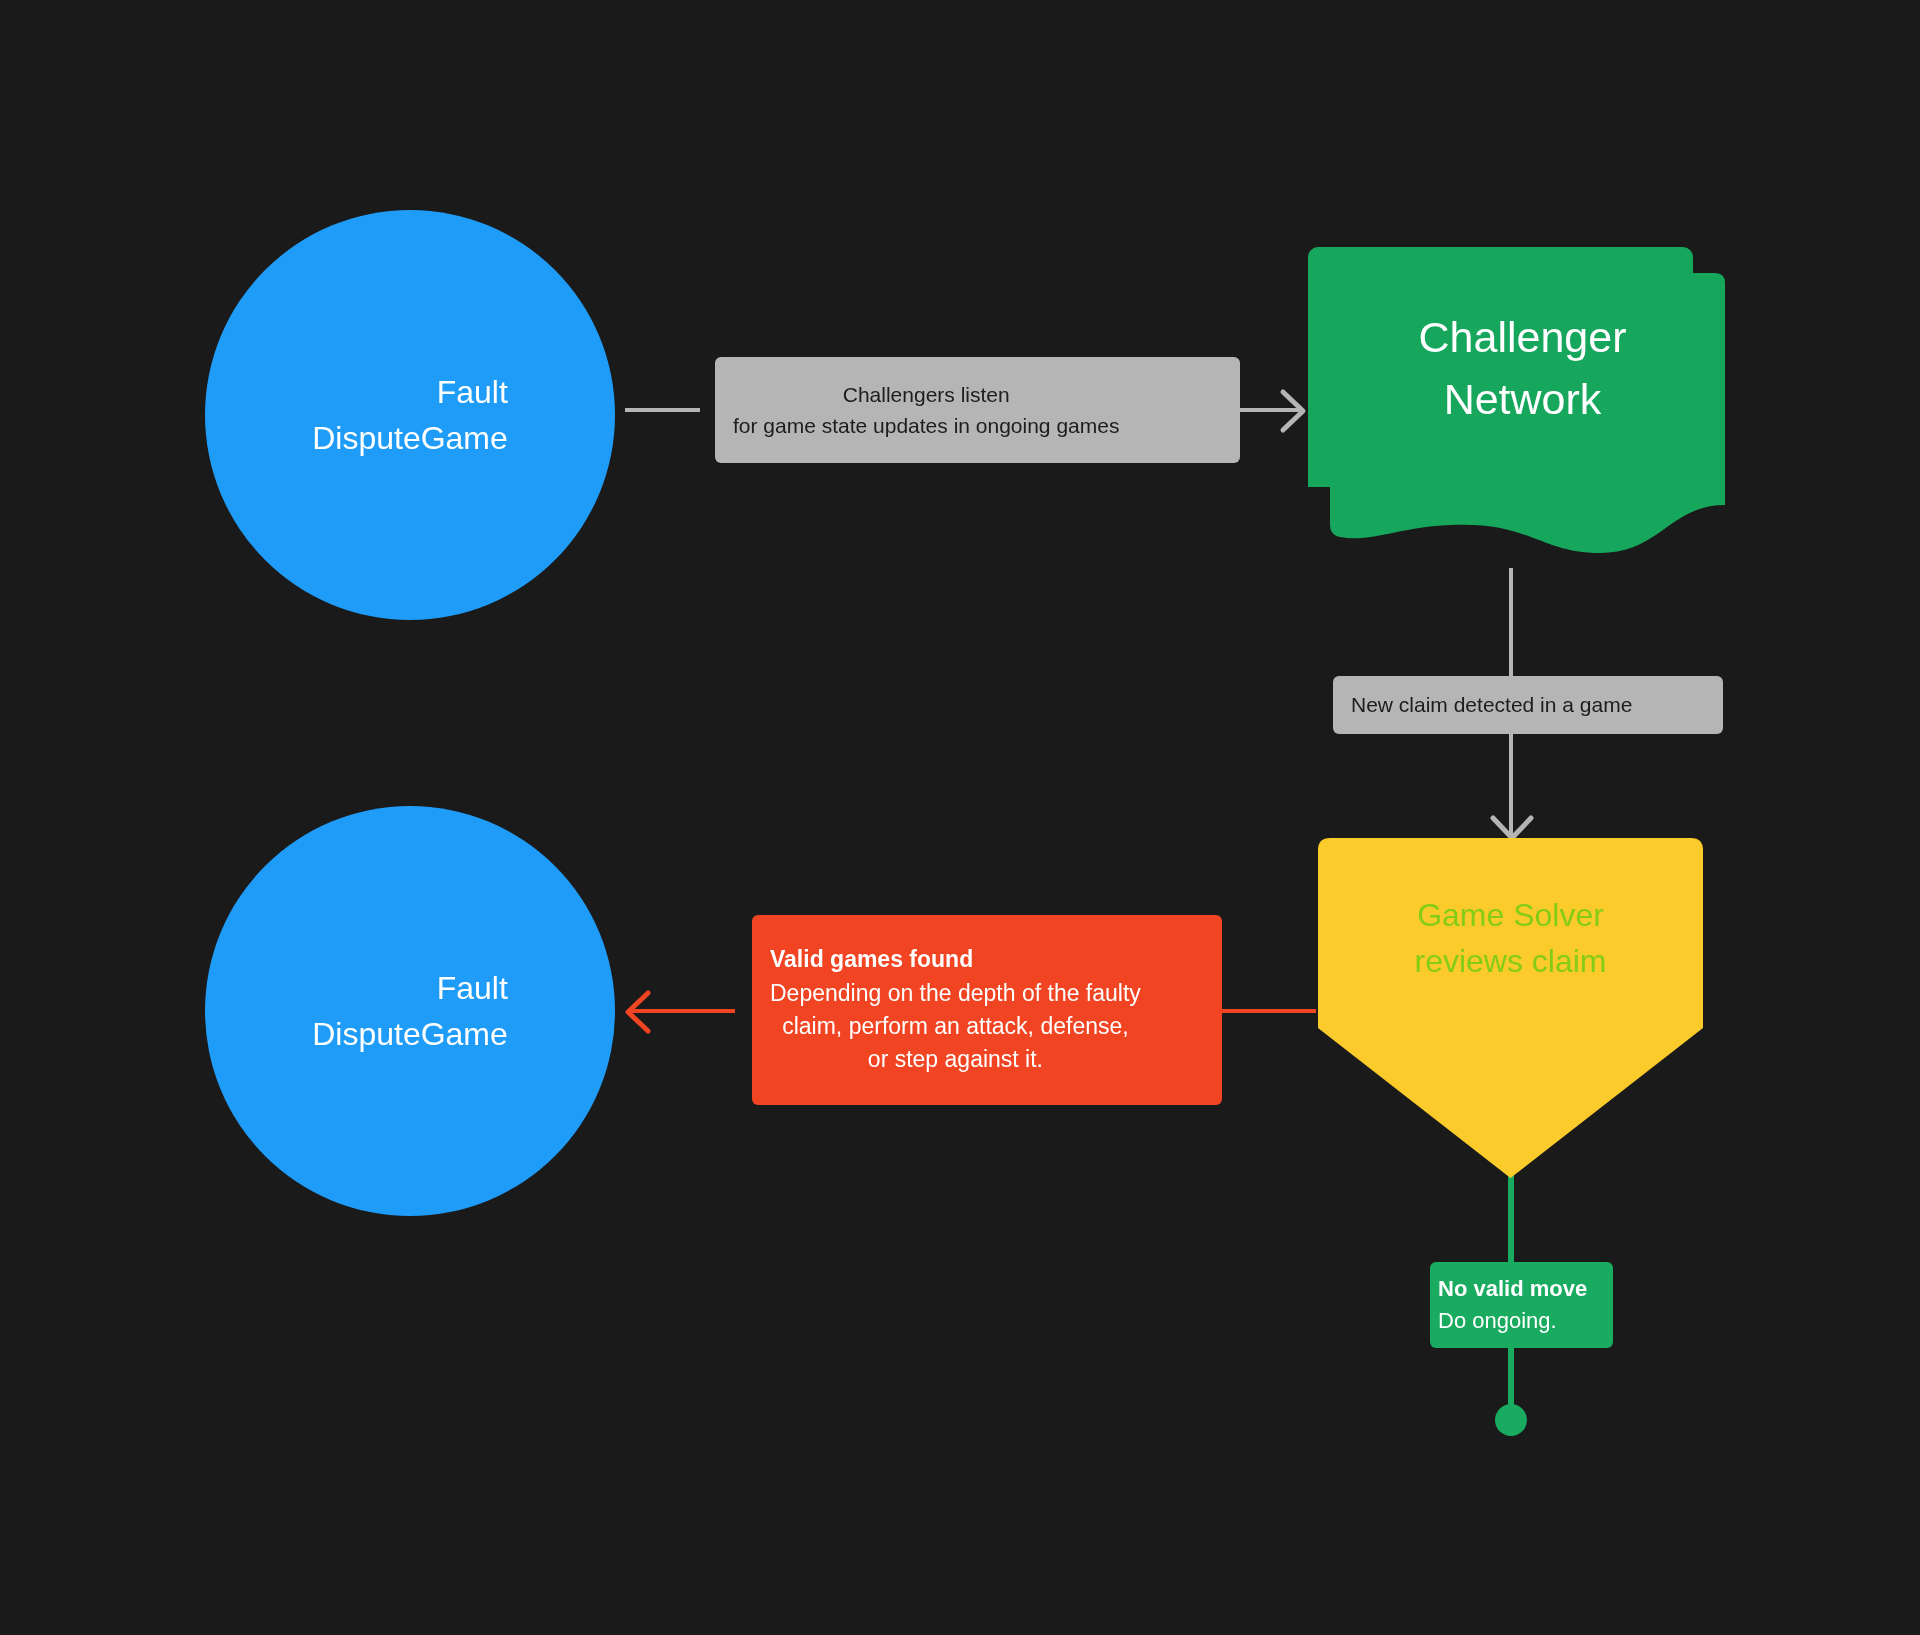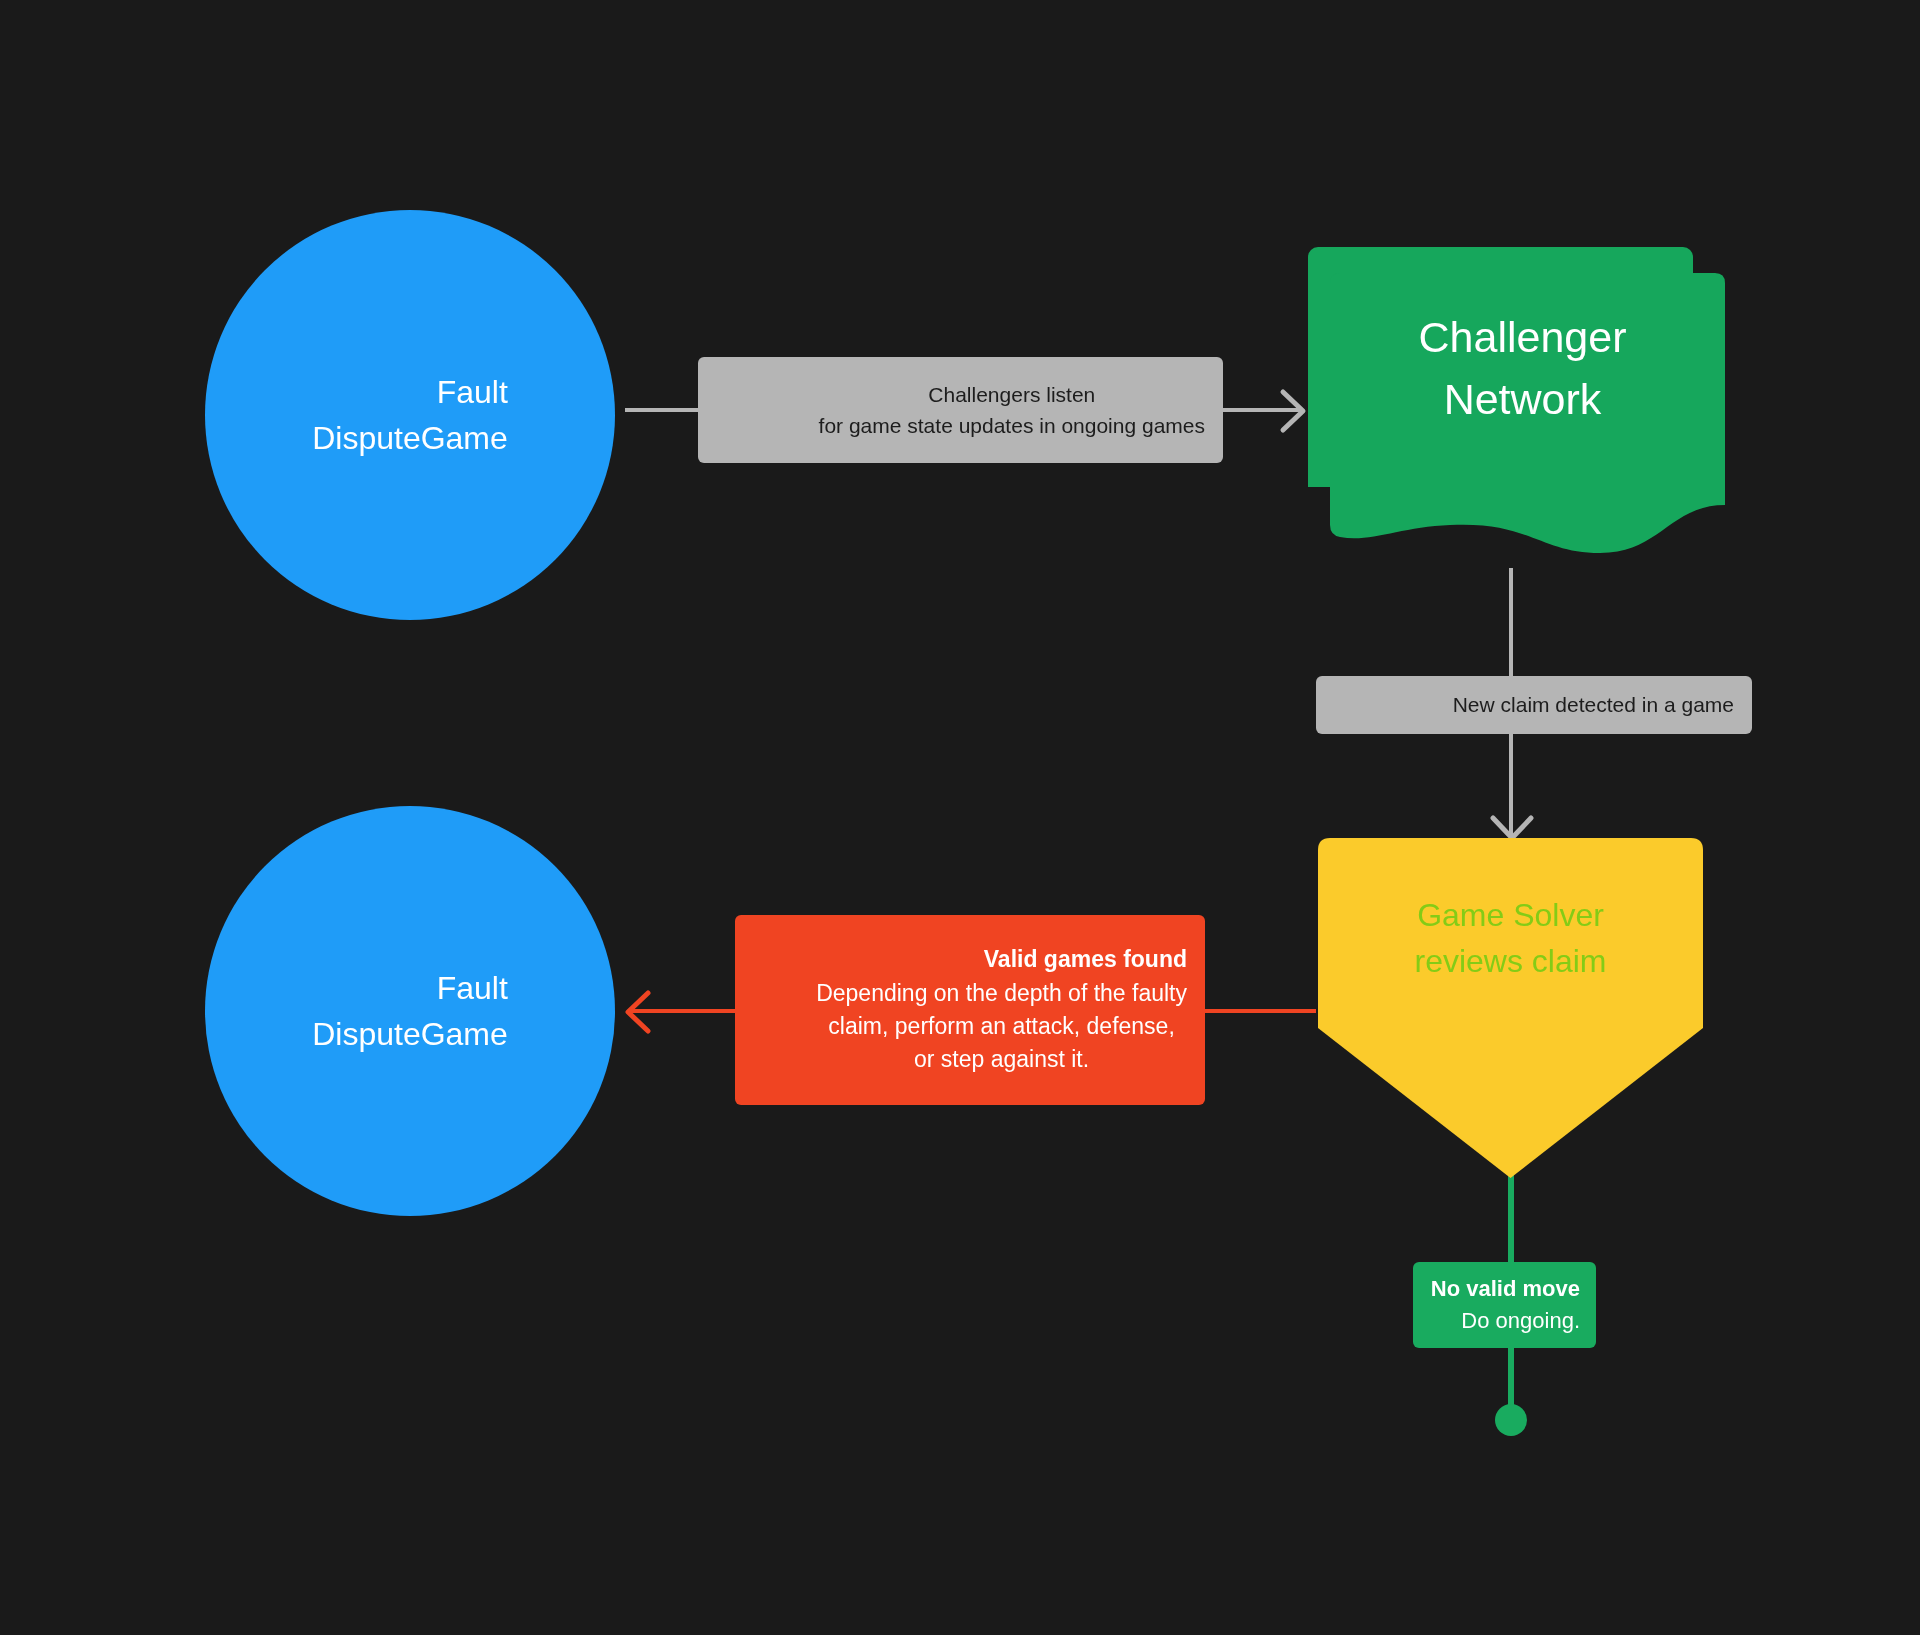--- a/index.html
+++ b/index.html
@@ -101,23 +101,24 @@
     white-space: pre-line;
   }
 
   
   .edge-label {
     position: absolute;
     box-sizing: border-box;
     border-radius: 6px;
     display: flex;
     flex-direction: column;
-    align-items: flex-end;
-    justify-content: center;
-    text-align: center;
+    align-items: flex-start;
+    justify-content: center;
+    text-align: center;
+    margin-left: 17px;
   }
   .edge-label.gray {
     background: #b5b5b5;
     color: #1d1d1d;
     font-size: 21px;
     line-height: 1.5;
     padding: 10px 18px;
   }
   .edge-label.red {
     background: #f04422;
@@ -203,21 +204,21 @@
   <div class="node circle-node" style="left:205px; top:806px; width:410px; height:410px;">
     <span class="lbl">Fault
 DisputeGame</span>
   </div>
 
   <div class="edge-label gray" style="left:698px; top:357px; width:525px; height:106px;">
     <span class="lines">Challengers listen
 for game state updates in ongoing games</span>
   </div>
 
-  <div class="edge-label gray" style="left:1316px; top:676px; width:436px; height:58px;">
+  <div class="edge-label gray" style="left:1316px; top:676px; width:390px; height:58px;">
     <span class="lines">New claim detected in a game</span>
   </div>
 
   <div class="edge-label red" style="left:735px; top:915px; width:470px; height:190px;">
     <span class="strong">Valid games found</span>
     <span class="lines">Depending on the depth of the faulty
 claim, perform an attack, defense,
 or step against it.</span>
   </div>
 

